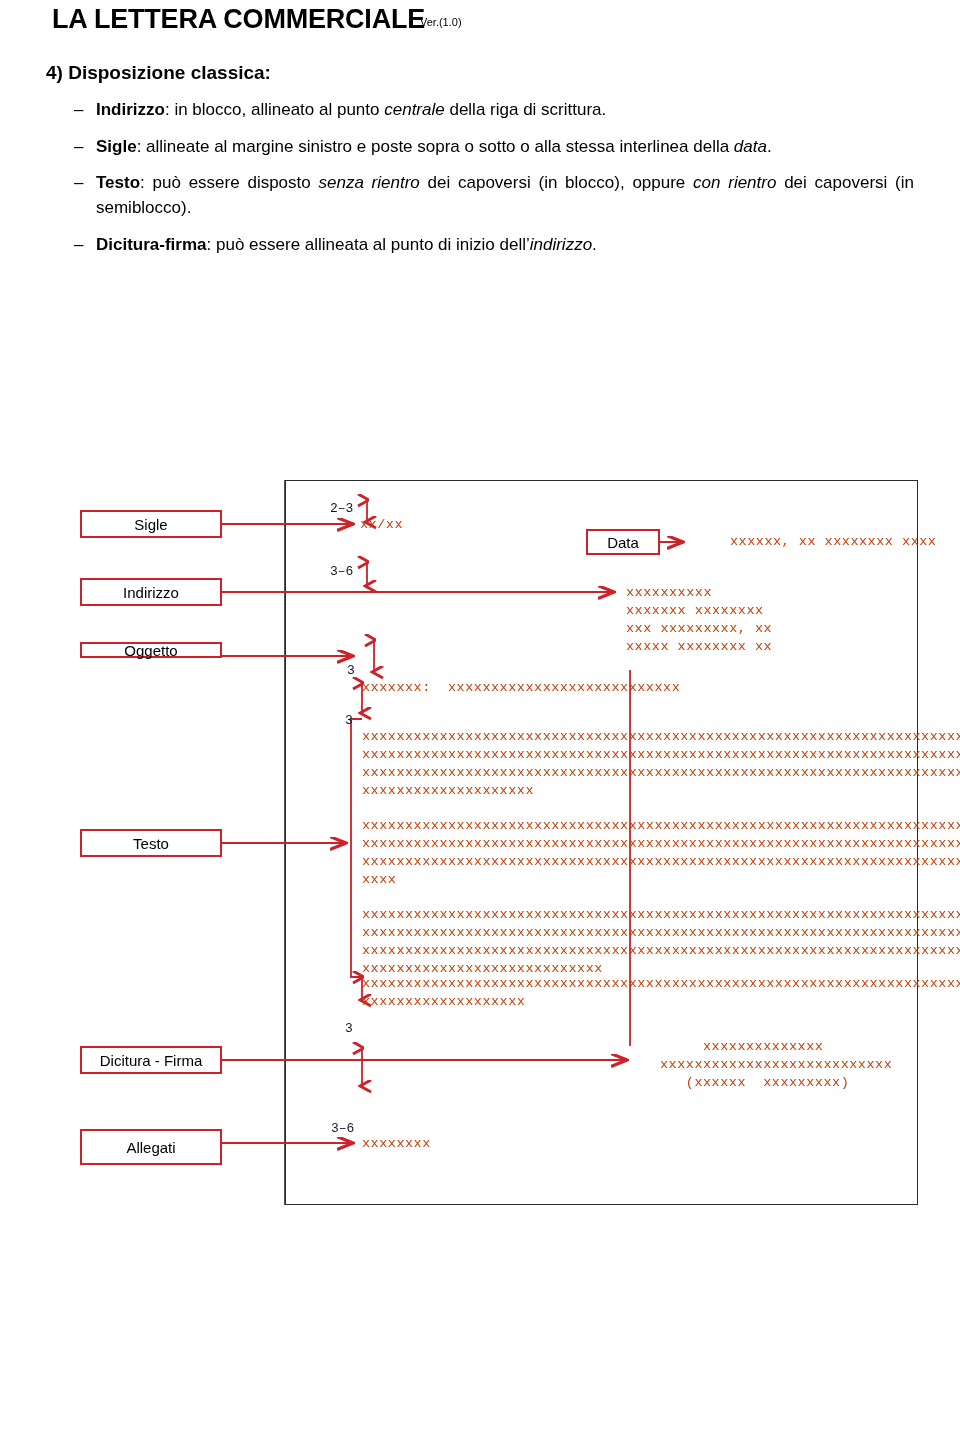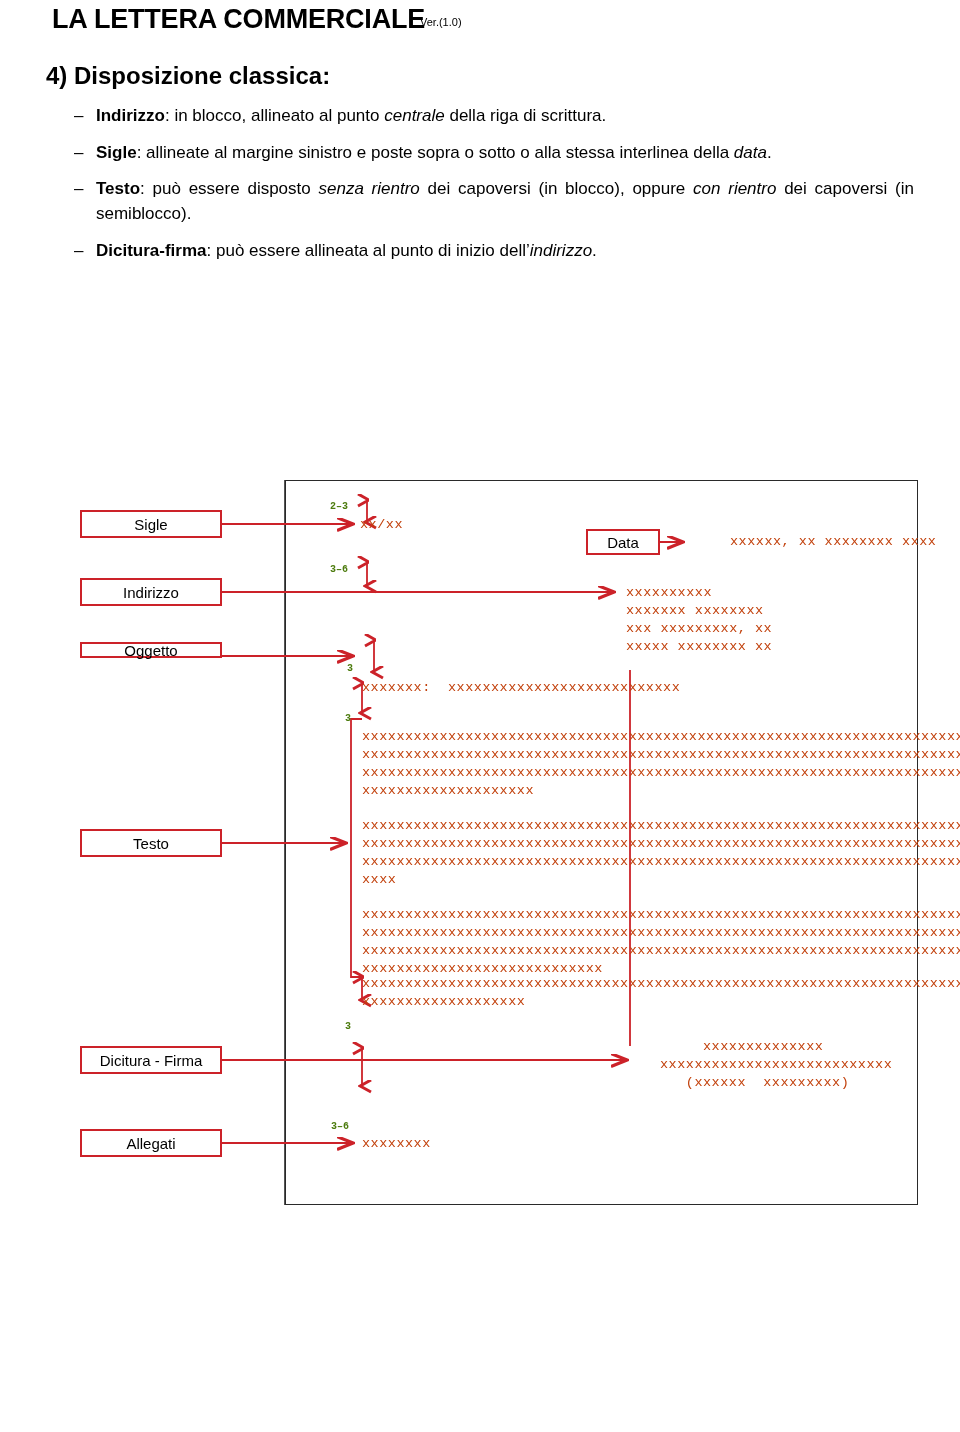--- a/index.html
+++ b/index.html
@@ -15,21 +15,21 @@
     position:absolute; left:52px; top:4px;
     font-size:27px; font-weight:bold; letter-spacing:-0.2px;
     white-space:nowrap;
   }
   #doc-version {
     position:absolute; left:420px; top:16px;
     font-size:11px; font-weight:normal;
   }
   
   #prose { position:absolute; left:46px; top:62px; width:868px; }
-  #section-heading { font-size:24px; font-weight:bold; margin:0 0 14px 0; }
+  #section-heading { font-size:19px; font-weight:bold; margin:0 0 14px 0; }
   #section-heading .lead { font-weight:bold; }
   #intro-line { font-size:17px; margin:0 0 16px 0; line-height:1.35; }
   ul.bullets { list-style:none; margin:0; padding:0; }
   ul.bullets li {
     position:relative; padding-left:50px; margin-bottom:12px;
     font-size:17px; line-height:1.45; text-align:justify;
   }
   ul.bullets li .dash {
     position:absolute; left:28px; top:0; font-size:17px;
   }
@@ -53,21 +53,21 @@
   }
   .mono {
     position:absolute;
     font-family:"Liberation Mono", monospace;
     font-size:13.5px; color:#c2410c; white-space:pre;
     letter-spacing:0.5px; line-height:18.5px;
   }
   .gauge-num {
     position:absolute;
     font-family:"Liberation Mono", monospace;
-    font-size:10px; color:#4d7c0f; white-space:pre;font-weight:bold;
+    font-size:13px; color:#0f172a; white-space:pre;
   }
   svg.overlay { position:absolute; left:0; top:0; width:960px; height:1432px; }
   
   #footer { position:absolute; left:0; top:1380px; width:960px; height:52px; }
 </style>
 </head>
 <body>
 
 <div id="doc-title">LA LETTERA COMMERCIALE</div>
 <div id="doc-version">Ver.(1.0)</div>
@@ -148,21 +148,21 @@
     <line x1="660" y1="542" x2="682" y2="542" stroke="#cc2229" stroke-width="2" marker-end="url(#ar)"></line>
 
     <line x1="630" y1="670" x2="630" y2="1046" stroke="#cc2229" stroke-width="1.8"></line>
   </svg>
 
   <div class="lbl-box" style="left:80px; top:510px; width:142px; height:28px;">Sigle</div>
   <div class="lbl-box" style="left:80px; top:578px; width:142px; height:28px;">Indirizzo</div>
   <div class="lbl-box" style="left:80px; top:642px; width:142px; height:16px;">Oggetto</div>
   <div class="lbl-box" style="left:80px; top:829px; width:142px; height:28px;">Testo</div>
   <div class="lbl-box" style="left:80px; top:1046px; width:142px; height:28px;">Dicitura - Firma</div>
-  <div class="lbl-box" style="left:80px; top:1129px; width:142px; height:28px;">Allegati</div>
+  <div class="lbl-box" style="left:80px; top:1129px; width:142px; height:36px;">Allegati</div>
 
   <div class="lbl-box" style="left:586px; top:529px; width:74px; height:26px;">Data</div>
 
   <div class="gauge-num" style="left:330px; top:501px;">2–3</div>
   <div class="gauge-num" style="left:330px; top:564px;">3–6</div>
   <div class="gauge-num" style="left:347px; top:663px;">3</div>
   <div class="gauge-num" style="left:345px; top:713px;">3</div>
   <div class="gauge-num" style="left:345px; top:1021px;">3</div>
   <div class="gauge-num" style="left:331px; top:1121px;">3–6</div>
 

